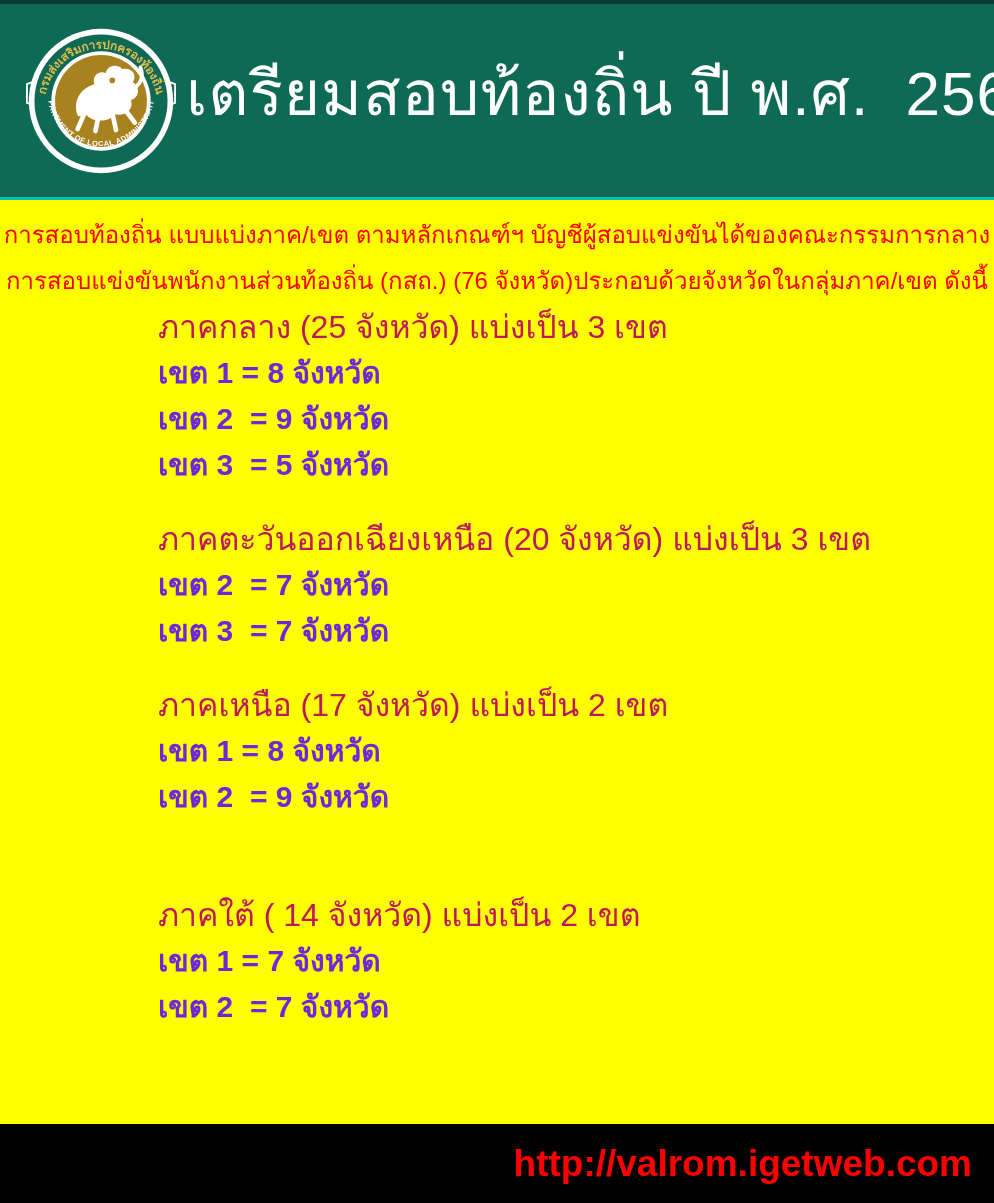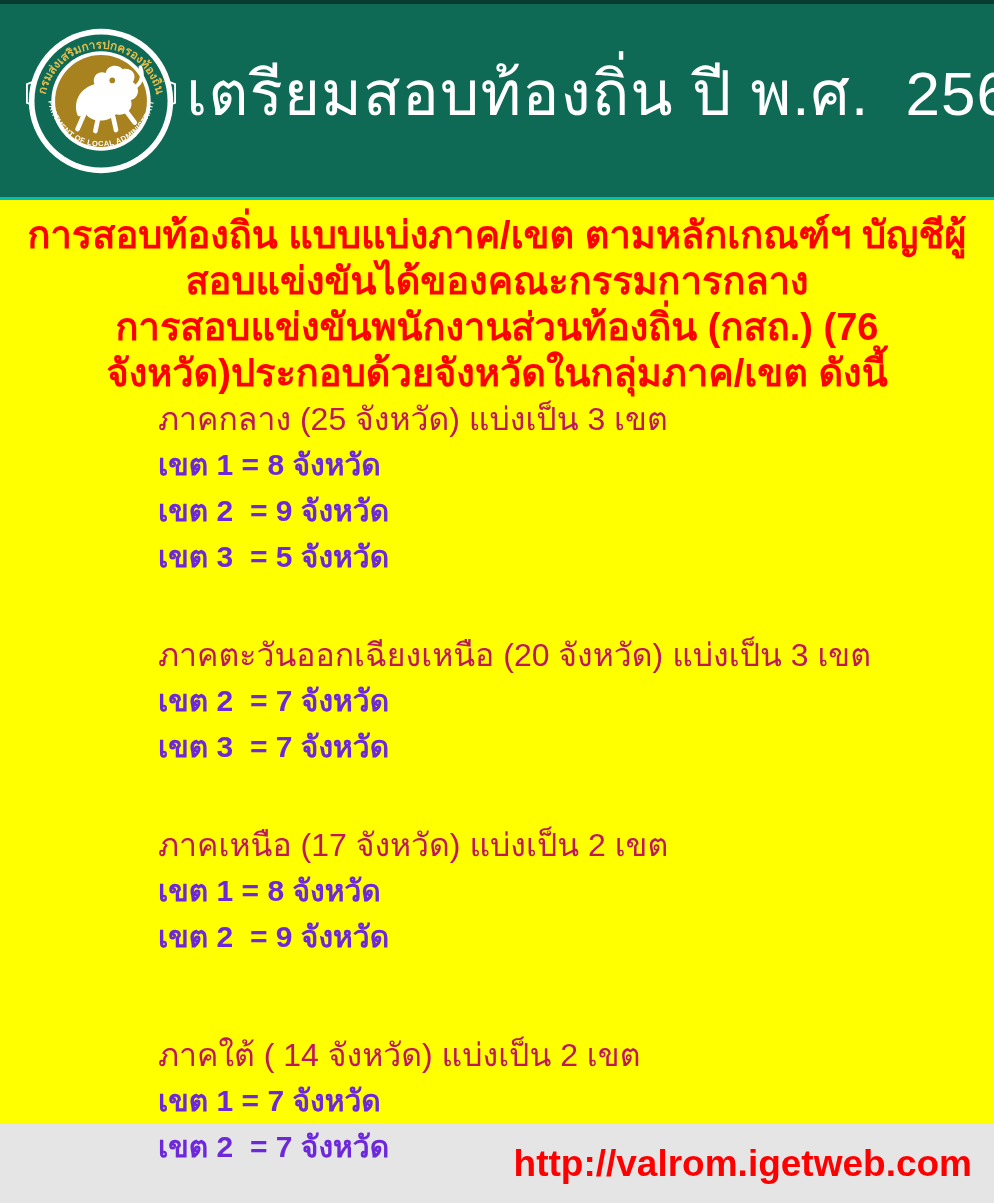--- a/index.html
+++ b/index.html
@@ -39,22 +39,22 @@
     padding-bottom: 14px;
   }
   
   .content {
     height: 924px;
     background: #FFFF00;
     padding-top: 12px;
   }
   .intro-line {
     color: #FF0000;
-    font-weight: bold;
-    font-size: 38px;
+    font-weight: normal;
+    font-size: 24px;
     line-height: 46px;
     text-align: center;
     white-space: pre-wrap;
   }
   .sections {
     margin-left: 158px;
     margin-top: 0;
   }
   .section-title {
     color: #be185d;
@@ -63,26 +63,26 @@
     line-height: 46px;
     white-space: pre-wrap;
   }
   .zone-line {
     color: #6d28d9;
     font-weight: bold;
     font-size: 30px;
     line-height: 46px;
     white-space: pre-wrap;
   }
-  .section + .section { margin-top: 52px; }
+  .section + .section { margin-top: 28px; }
   .section.section-south { margin-top: 72px; }
   
   .footer {
     height: 79px;
-    background: #e5e5e5;
+    background: #000000;
     display: flex;
     align-items: center;
     justify-content: flex-end;
     padding-right: 22px;
   }
   .footer-url {
     color: #FF0000;
     font-weight: bold;
     font-size: 37px;
     font-family: "Liberation Sans", sans-serif;

